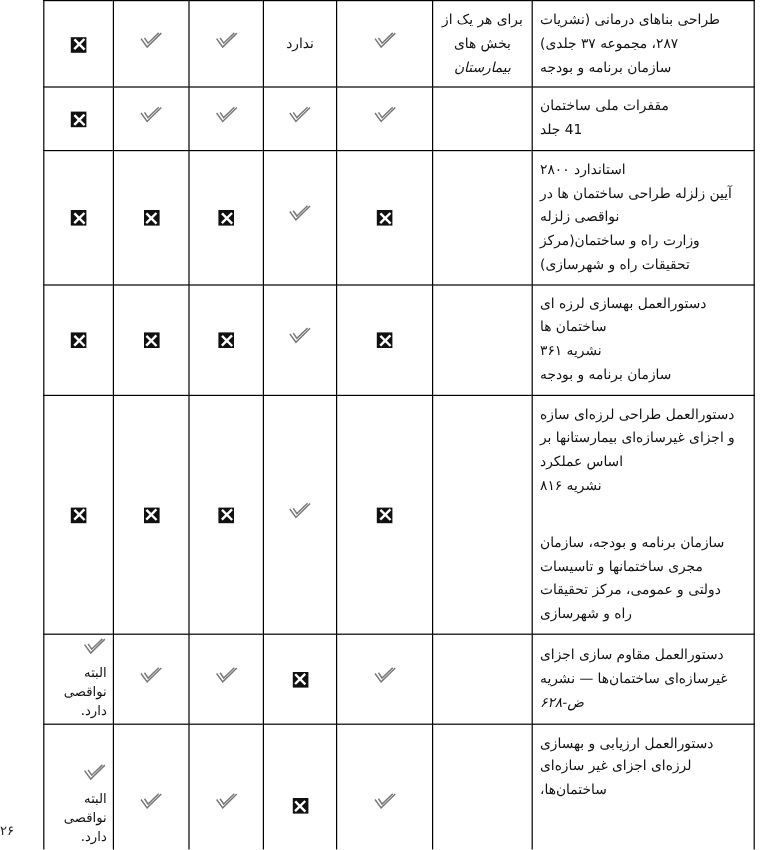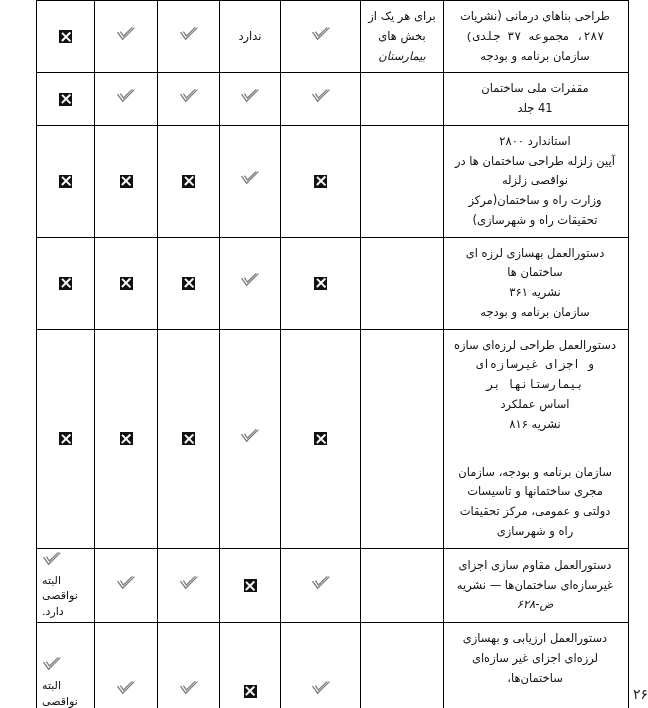--- a/index.html
+++ b/index.html
@@ -47,38 +47,38 @@
   
   col.c-title   { width: 185px; }
   col.c-scope   { width: 83px;  }
   col.c-e       { width: 80px;  }
   col.c-d       { width: 61px;  }
   col.c-c       { width: 62px;  }
   col.c-b       { width: 63px;  }
   col.c-a       { width: 58px;  }
 
   td.title-cell {
-    text-align: center;
+    text-align: left;
     padding: 6px 8px 6px 6px;
     line-height: 1.72;
     font-size: 11.5px;
   }
 
   td.scope-cell {
     text-align: center;
     line-height: 1.72;
     font-size: 11.5px;
   }
 
   td.mark-cell {
     text-align: center;
   }
 
   td.note-cell {
-    text-align: left;
+    text-align: right;
     line-height: 1.45;
     font-size: 11px;
   }
 
   
   .glyph {
     display: inline-block;
     line-height: 1;
   }
 
@@ -109,22 +109,22 @@
 
   .note-stack .glyph-check { margin-bottom: 1px; }
   .note-stack .note-line { display: block; }
 
   
   .page-number {
     position: absolute;
     left: 0;
     right: 0;
     top: 686px;
-    text-align: right;
-    font-size: 14px;
+    text-align: left;
+    font-size: 11px;
     color: #222222;
     letter-spacing: 0.5px;
   }
 </style>
 </head>
 <body>
 
 <div class="page">
 
   <table class="doc-table">
@@ -134,21 +134,21 @@
       <col class="c-e">
       <col class="c-d">
       <col class="c-c">
       <col class="c-b">
       <col class="c-a">
     </colgroup>
     <tbody>
         <tr>
           <td class="title-cell">
             <span class="" style="display: block;">طراحی بناهای درمانی (نشریات</span>
-            <span class="" style="display: block; font-family: Liberation Mono, monospace;">۲۸۷، مجموعه ۳۷ جلدی)</span>
+            <span class="" style="display: block;">۲۸۷، مجموعه ۳۷ جلدی)</span>
             <span class="" style="display: block;">سازمان برنامه و بودجه</span>
           </td>
           <td class="scope-cell">
             <span class="" style="display: block;">برای هر یک از</span>
             <span class="" style="display: block;">بخش های</span>
             <span class="" style="display: block; font-style: italic;">بیمارستان</span>
           </td>
           <td class="mark-cell"><span class="glyph glyph-check"><svg width="20" height="16" viewBox="0 0 20 16" aria-hidden="true">
                 <path d="M1.5 6.2 L6.6 13.2 L18.4 1.6" fill="none" stroke="#7a7a7a" stroke-width="1.25"></path>
                 <path d="M4.4 5.6 L7.4 10.0 L16.3 1.4" fill="none" stroke="#7a7a7a" stroke-width="1.25"></path>
@@ -219,21 +219,21 @@
                 <path d="M1.5 6.2 L6.6 13.2 L18.4 1.6" fill="none" stroke="#7a7a7a" stroke-width="1.25"></path>
                 <path d="M4.4 5.6 L7.4 10.0 L16.3 1.4" fill="none" stroke="#7a7a7a" stroke-width="1.25"></path>
               </svg></span></td>
           <td class="mark-cell"><span class="glyph glyph-x"></span></td>
           <td class="mark-cell"><span class="glyph glyph-x"></span></td>
           <td class="mark-cell"><span class="glyph glyph-x"></span></td>
         </tr>
         <tr>
           <td class="title-cell">
             <span class="" style="display: block;">دستورالعمل طراحی لرزه‌ای سازه</span>
-            <span class="" style="display: block; font-family: Liberation Mono, monospace;">و اجزای غیرسازه‌ای بیمارستانها بر</span>
+            <span class="" style="display: block;">و اجزای غیرسازه‌ای بیمارستانها بر</span>
             <span class="" style="display: block;">اساس عملکرد</span>
             <span class="" style="display: block;">نشریه ۸۱۶</span>
             <span class="" style="display: block; margin-top: 28px;">سازمان برنامه و بودجه، سازمان</span>
             <span class="" style="display: block;">مجری ساختمانها و تاسیسات</span>
             <span class="" style="display: block;">دولتی و عمومی، مرکز تحقیقات</span>
             <span class="" style="display: block;">راه و شهرسازی</span>
           </td>
           <td class="scope-cell"></td>
           <td class="mark-cell"><span class="glyph glyph-x"></span></td>
           <td class="mark-cell"><span class="glyph glyph-check"><svg width="20" height="16" viewBox="0 0 20 16" aria-hidden="true">

